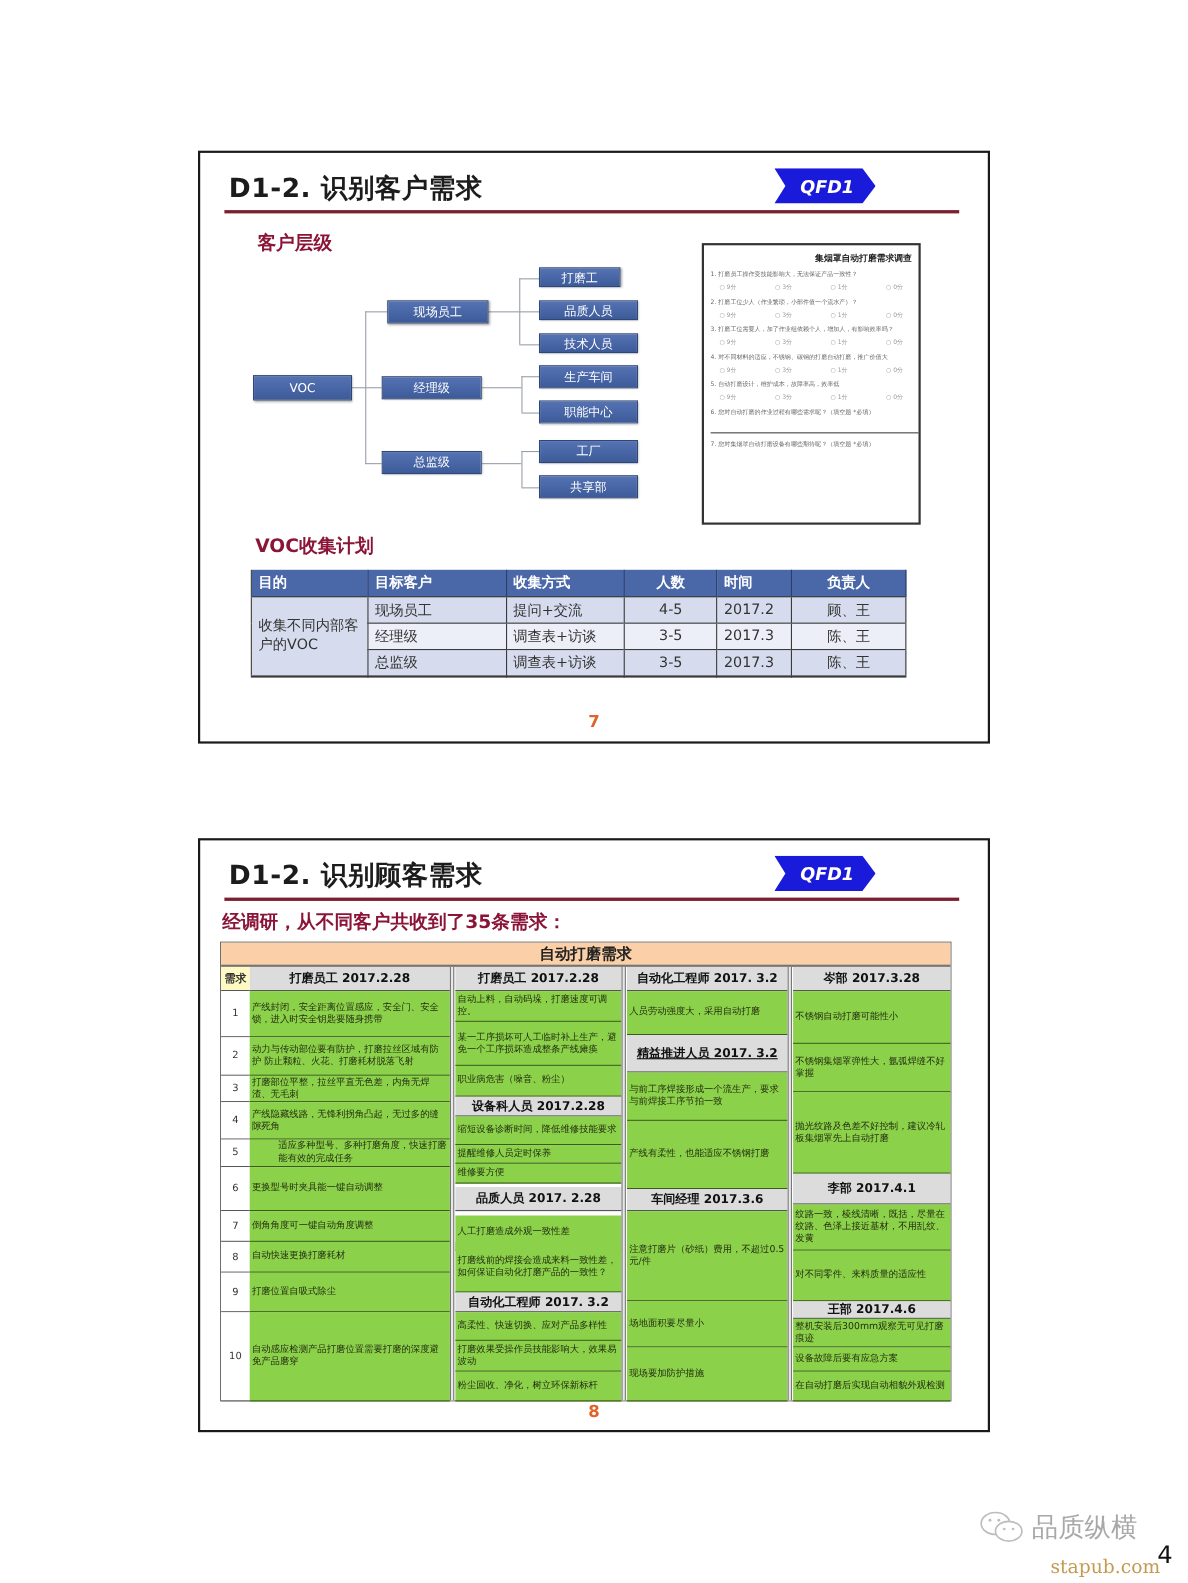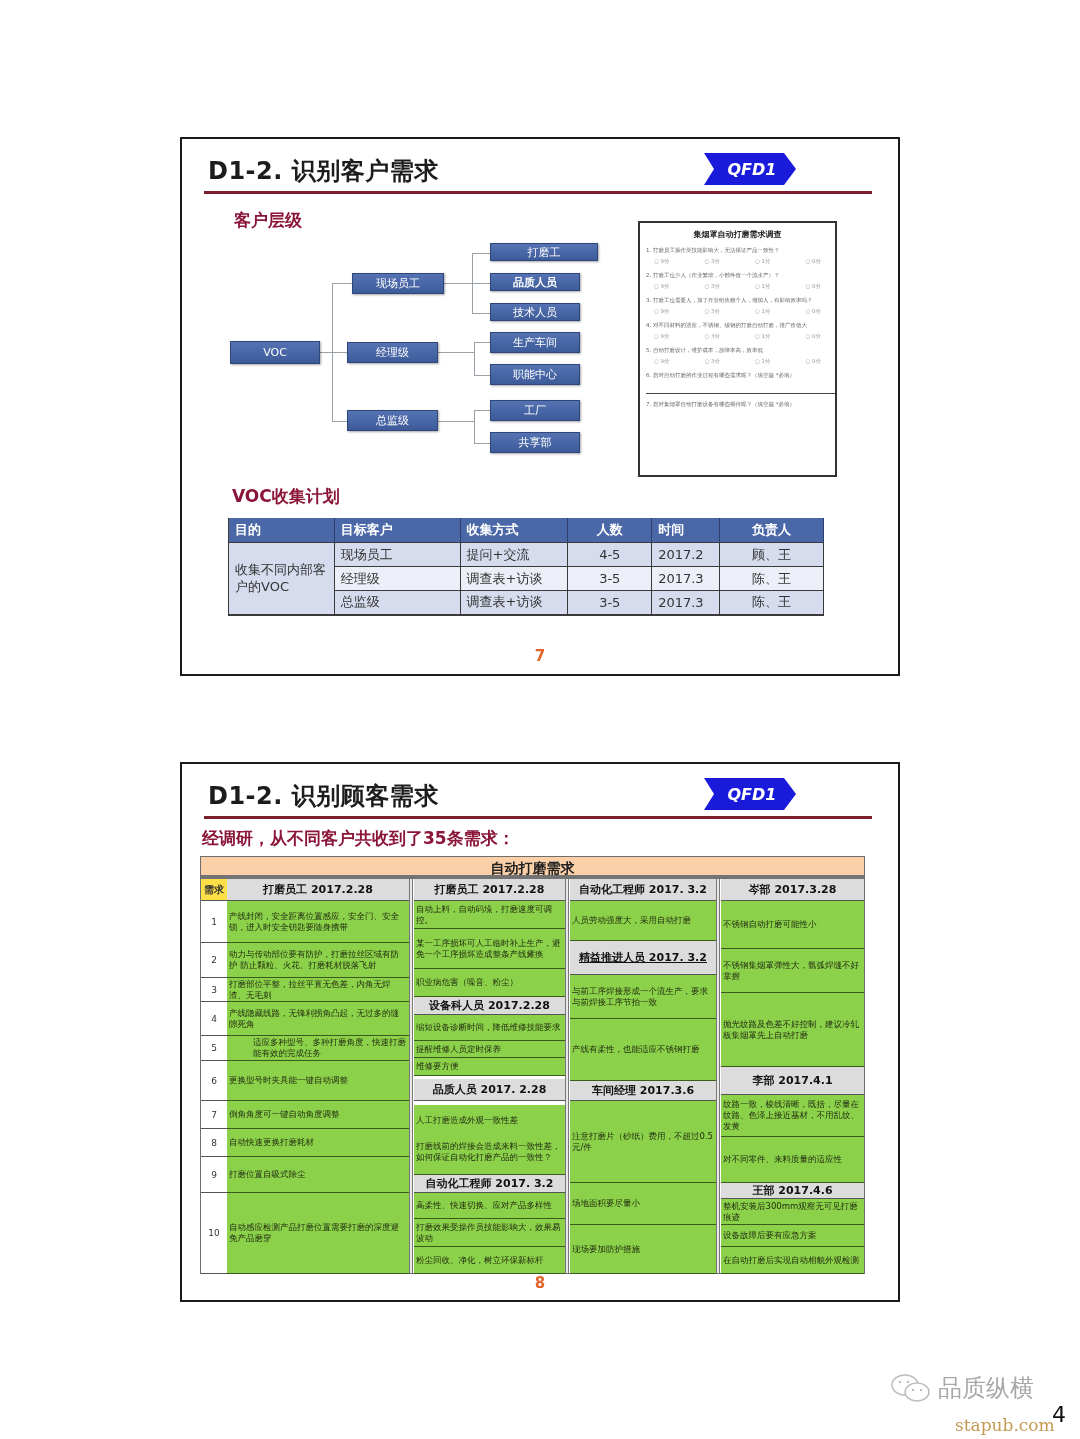--- a/index.html
+++ b/index.html
@@ -16,42 +16,42 @@
   .badge svg { display: block; }
 
   .section-title { position: absolute; font-size: 17px; font-weight: bold; color: #8a1538; }
 
   
   .node { position: absolute; background: linear-gradient(#5573b3, #3d5a99); color: #fff; font-size: 11px; text-align: center; border: 1px solid #2f467a; box-shadow: 1px 1px 2px rgba(0,0,0,0.35); display: flex; align-items: center; justify-content: center; }
   .conn { position: absolute; background: #9aa0a8; }
 
   
   .survey { position: absolute; left: 456px; top: 82px; width: 199px; height: 256px; border: 2px solid #333; background: #fff; padding: 4px 6px; }
-  .survey-title { font-size: 8px; font-weight: bold; text-align: center; margin: 2px 0 6px; color: #222; }
+  .survey-title { font-size: 8px; font-weight: bold; text-align: right; margin: 2px 0 6px; color: #222; }
   .survey-q { font-size: 5.5px; color: #666; line-height: 8px; margin-top: 4px; white-space: nowrap; overflow: hidden; }
   .survey-opts { display: flex; justify-content: space-between; font-size: 5.5px; color: #999; padding: 4px 8px 2px; }
   .survey-line { border-top: 1px solid #444; margin: 14px -6px 6px 0; }
 
   
   .voc-table { position: absolute; left: 46px; top: 379px; width: 596px; border-collapse: collapse; font-size: 13px; }
   .voc-table th { background: #4a67a8; color: #fff; text-align: left; padding: 3px 6px; height: 24px; font-weight: bold; border-right: 1px solid #2e3f66; }
   .voc-table th.c { text-align: center; }
   .voc-table td { padding: 2px 6px; height: 24px; border-right: 1px solid #3a3a3a; border-top: 1px solid #3a3a3a; color: #333; }
   .voc-table td.c { text-align: center; }
   .voc-table tr.r1 td { background: #d6dcee; }
   .voc-table tr.r2 td { background: #eceff7; }
   .voc-table tr.r3 td { background: #d6dcee; }
   .voc-table td.purpose { background: #d6dcee !important; line-height: 17px; vertical-align: middle; }
   .voc-table { border-bottom: 2px solid #3a3a3a; border-left: 1px solid #3a3a3a; }
 
   .page-num { position: absolute; left: 0; right: 0; text-align: center; font-size: 15px; font-weight: bold; color: #e0642a; }
 
   
   .req-grid { position: absolute; left: 18px; top: 92px; width: 665px; height: 418px; border: 1px solid #6d6d6d; background: #fff; }
-  .req-banner { position: absolute; left: 0; top: 0; width: 663px; height: 22px; background: #fbd0a8; border-bottom: 4px solid #737373; font-size: 14px; font-weight: bold; text-align: center; line-height: 22px; color: #222; }
+  .req-banner { position: absolute; left: 0; top: 0; width: 663px; height: 22px; background: #fbd0a8; border-bottom: 2px solid #737373; font-size: 14px; font-weight: bold; text-align: center; line-height: 22px; color: #222; }
   .req-col { position: absolute; top: 22px; }
   .hdr { position: absolute; left: 0; right: 0; background: #dcdcdc; border-bottom: 1px solid #555; font-size: 11px; font-weight: bold; text-align: center; display: flex; align-items: center; justify-content: center; color: #111; white-space: nowrap; }
   .cell { position: absolute; left: 0; right: 0; background: #8cd14a; border-bottom: 1px solid #3b5a1e; font-size: 8.5px; line-height: 11px; padding: 1px 2px; color: #1f2a10; display: flex; align-items: center; overflow: hidden; }
   .num { position: absolute; left: 0; width: 26px; background: #fff; border-bottom: 1px solid #555; font-size: 9px; text-align: center; display: flex; align-items: center; justify-content: center; color: #333; }
   .col-sep { position: absolute; top: 22px; bottom: 0; width: 4px; background: #e8e8e8; border-left: 1px solid #777; border-right: 1px solid #777; }
 
   
   .wm { position: absolute; left: 890px; top: 1372px; display: flex; align-items: center; gap: 6px; color: #a8a8a8; font-size: 24px; }
   .wm-site { position: absolute; left: 955px; top: 1415px; font-family: "DejaVu Serif", "Liberation Serif", serif; font-size: 17px; color: #c49a52; }
   .wm-page { position: absolute; left: 1052px; top: 1402px; font-size: 22px; color: #111; }
@@ -94,22 +94,22 @@
     <div class="conn" style="left:292px;top:271px;width:1px;height:33px;"></div>
     <div class="conn" style="left:292px;top:271px;width:16px;height:1px;"></div>
     <div class="conn" style="left:292px;top:304px;width:16px;height:1px;"></div>
 
     <div class="node" style="left:48px;top:202px;width:90px;height:23px;">VOC</div>
 
     <div class="node" style="left:170px;top:134px;width:92px;height:21px;">现场员工</div>
     <div class="node" style="left:165px;top:203px;width:91px;height:21px;">经理级</div>
     <div class="node" style="left:165px;top:271px;width:91px;height:21px;">总监级</div>
 
-    <div class="node" style="left:308px;top:104px;width:108px;height:18px;">打磨工</div>
-    <div class="node" style="left:308px;top:134px;width:90px;height:18px;font-weight:bold;">品质人员</div>
+    <div class="node" style="left:308px;top:104px;width:74px;height:18px;">打磨工</div>
+    <div class="node" style="left:308px;top:134px;width:90px;height:18px;">品质人员</div>
     <div class="node" style="left:308px;top:164px;width:90px;height:18px;">技术人员</div>
     <div class="node" style="left:308px;top:193px;width:90px;height:21px;">生产车间</div>
     <div class="node" style="left:308px;top:225px;width:90px;height:21px;">职能中心</div>
     <div class="node" style="left:308px;top:261px;width:90px;height:21px;">工厂</div>
     <div class="node" style="left:308px;top:293px;width:90px;height:21px;">共享部</div>
   </div>
 
   <div class="survey">
     <div class="survey-title">集烟罩自动打磨需求调查</div>
     <div class="survey-q">1. 打磨员工操作受技能影响大，无法保证产品一致性？</div>
@@ -203,21 +203,21 @@
     </svg>
   </div>
   <div class="title-rule"></div>
 
   <div class="section-title" style="left:20px;top:63px;">经调研，从不同客户共收到了35条需求：</div>
 
   <div class="req-grid">
     <div class="req-banner">自动打磨需求</div>
 
     <div class="req-col" style="left:0;width:208px;height:395px;">
-      <div class="num" style="top:0;height:22px;font-weight:bold;font-size:10px;background:#fde047;">需求</div>
+      <div class="num" style="top:0;height:22px;font-weight:bold;font-size:10px;background:#fef9c3;">需求</div>
       <div class="hdr" style="left:26px;top:0;height:22px;">打磨员工  2017.2.28</div>
 
       <div class="num" style="top:22px;height:42px;">1</div>
       <div class="cell" style="left:26px;top:22px;height:42px;">产线封闭，安全距离位置感应，安全门、安全锁，进入时安全钥匙要随身携带</div>
 
       <div class="num" style="top:64px;height:35px;">2</div>
       <div class="cell" style="left:26px;top:64px;height:35px;">动力与传动部位要有防护，打磨拉丝区域有防护 防止颗粒、火花、打磨耗材脱落飞射</div>
 
       <div class="num" style="top:99px;height:24px;">3</div>
       <div class="cell" style="left:26px;top:99px;height:24px;">打磨部位平整，拉丝平直无色差，内角无焊渣、无毛刺</div>

